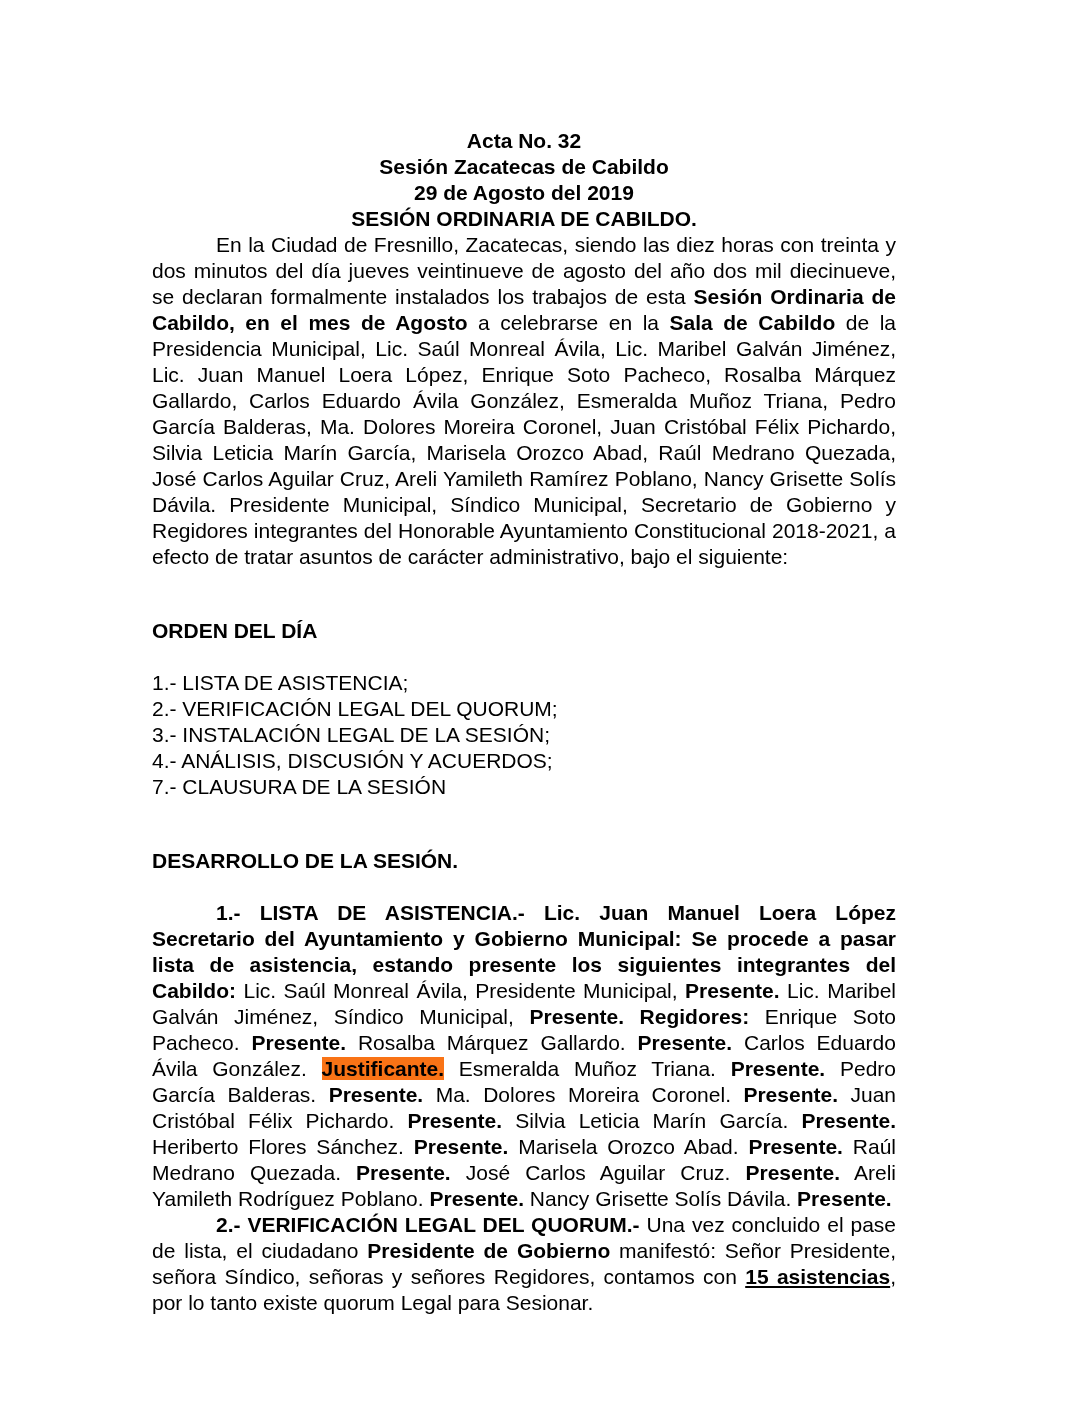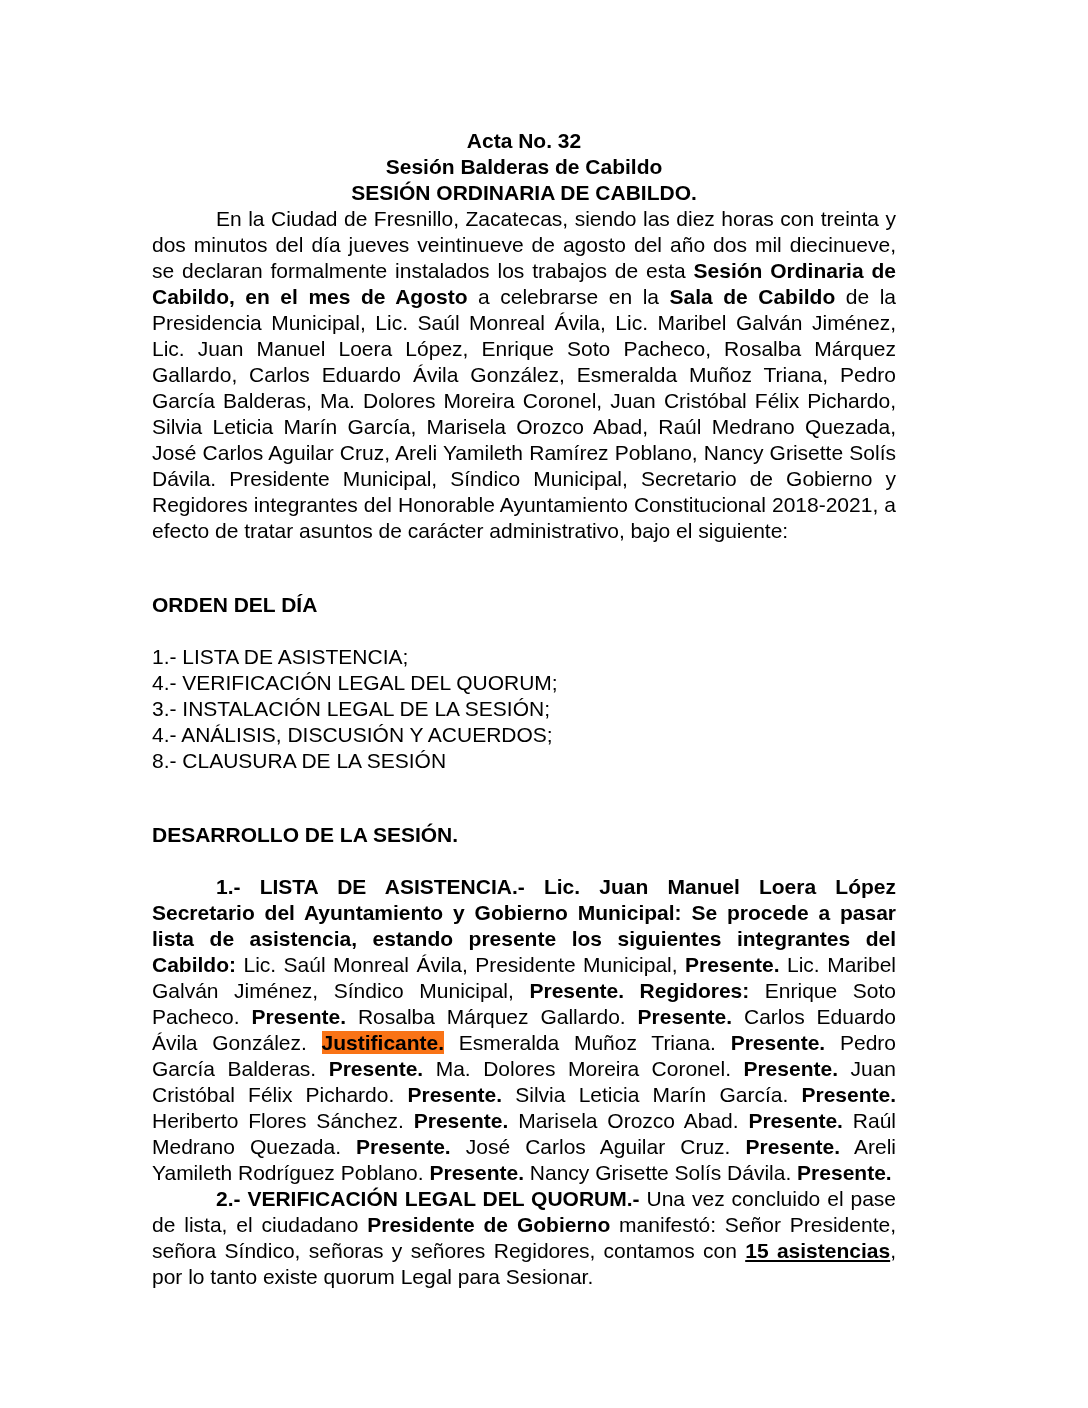--- a/index.html
+++ b/index.html
@@ -38,34 +38,35 @@
   .u { text-decoration: underline; }
   .hl { background: #f97316; }
 </style>
 </head>
 <body>
 
 <div class="page">
 
   <div class="doc-header">
     <p>Acta No. 32</p>
-    <p>Sesión Balderas de Cabildo</p>
+    <p>Sesión Zacatecas de Cabildo</p>
+    <p>29 de Agosto del 2019</p>
     <p>SESIÓN ORDINARIA DE CABILDO.</p>
   </div>
 
   <p class="para"><span>En la Ciudad de Fresnillo, Zacatecas, siendo las diez horas con treinta y dos minutos del día jueves veintinueve de agosto del año dos mil diecinueve, se declaran formalmente instalados los trabajos de esta </span><span class="b">Sesión Ordinaria de Cabildo, en el mes de Agosto</span><span> a celebrarse en la </span><span class="b">Sala de Cabildo</span><span> de la Presidencia Municipal, Lic. Saúl Monreal Ávila, Lic. Maribel Galván Jiménez, Lic. Juan Manuel Loera López, Enrique Soto Pacheco, Rosalba Márquez Gallardo, Carlos Eduardo Ávila González, Esmeralda Muñoz Triana, Pedro García Balderas, Ma. Dolores Moreira Coronel, Juan Cristóbal Félix Pichardo, Silvia Leticia Marín García, Marisela Orozco Abad, Raúl Medrano Quezada, José Carlos Aguilar Cruz, Areli Yamileth Ramírez Poblano, Nancy Grisette Solís Dávila. Presidente Municipal, Síndico Municipal, Secretario de Gobierno y Regidores integrantes del Honorable Ayuntamiento Constitucional 2018-2021, a efecto de tratar asuntos de carácter administrativo,  bajo el siguiente:</span></p>
 
   <p class="heading heading-orden">ORDEN DEL DÍA</p>
 
   <div class="orden-list">
     <p>1.- LISTA DE ASISTENCIA;</p>
-    <p>4.- VERIFICACIÓN LEGAL DEL QUORUM;</p>
+    <p>2.- VERIFICACIÓN LEGAL DEL QUORUM;</p>
     <p>3.- INSTALACIÓN LEGAL DE LA SESIÓN;</p>
     <p>4.- ANÁLISIS, DISCUSIÓN Y ACUERDOS;</p>
-    <p>8.- CLAUSURA DE LA SESIÓN</p>
+    <p>7.- CLAUSURA DE LA SESIÓN</p>
   </div>
 
   <p class="heading heading-desarrollo">DESARROLLO DE LA SESIÓN.</p>
 
   <p class="para"><span class="b">1.- LISTA DE ASISTENCIA.- Lic. Juan Manuel Loera López Secretario del Ayuntamiento y Gobierno Municipal: Se procede a pasar lista de asistencia, estando presente los siguientes integrantes del Cabildo: </span><span>Lic. Saúl Monreal Ávila, Presidente Municipal, </span><span class="b">Presente.</span><span> Lic. Maribel Galván Jiménez, Síndico Municipal, </span><span class="b">Presente. Regidores:</span><span> Enrique Soto Pacheco. </span><span class="b">Presente.</span><span> Rosalba Márquez Gallardo. </span><span class="b">Presente.</span><span> Carlos Eduardo Ávila González. </span><span class="b hl">Justificante.</span><span> Esmeralda Muñoz Triana. </span><span class="b">Presente.</span><span>  Pedro García Balderas. </span><span class="b">Presente.</span><span> Ma. Dolores Moreira Coronel. </span><span class="b">Presente.</span><span> Juan Cristóbal Félix Pichardo. </span><span class="b">Presente.</span><span> Silvia Leticia Marín García. </span><span class="b">Presente.</span><span> Heriberto Flores Sánchez. </span><span class="b">Presente.</span><span> Marisela Orozco Abad. </span><span class="b">Presente.</span><span> Raúl Medrano Quezada. </span><span class="b">Presente.</span><span> José Carlos Aguilar Cruz. </span><span class="b">Presente.</span><span> Areli Yamileth Rodríguez Poblano. </span><span class="b">Presente.</span><span> Nancy Grisette Solís Dávila. </span><span class="b">Presente.</span></p>
 
   <p class="para"><span class="b">2.- VERIFICACIÓN LEGAL DEL QUORUM.- </span><span>Una vez concluido el pase de lista, el ciudadano </span><span class="b">Presidente de Gobierno</span><span> manifestó: Señor Presidente, señora Síndico, señoras y señores Regidores, contamos con </span><span class="b u">15 asistencias</span><span>, por lo tanto existe quorum Legal para Sesionar.</span></p>
 
 </div>
 

